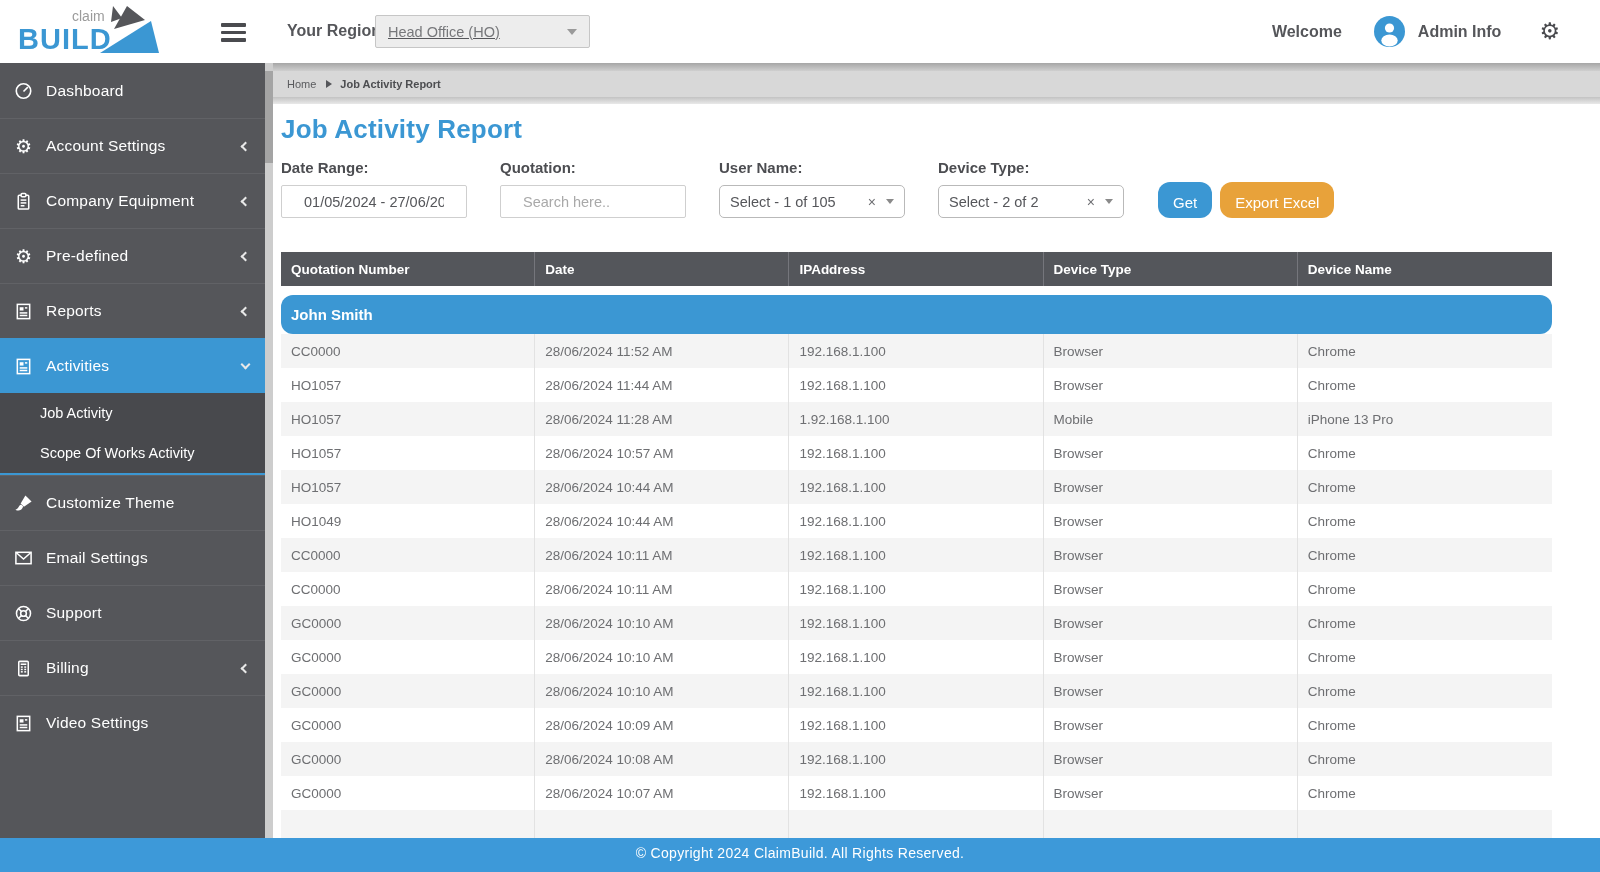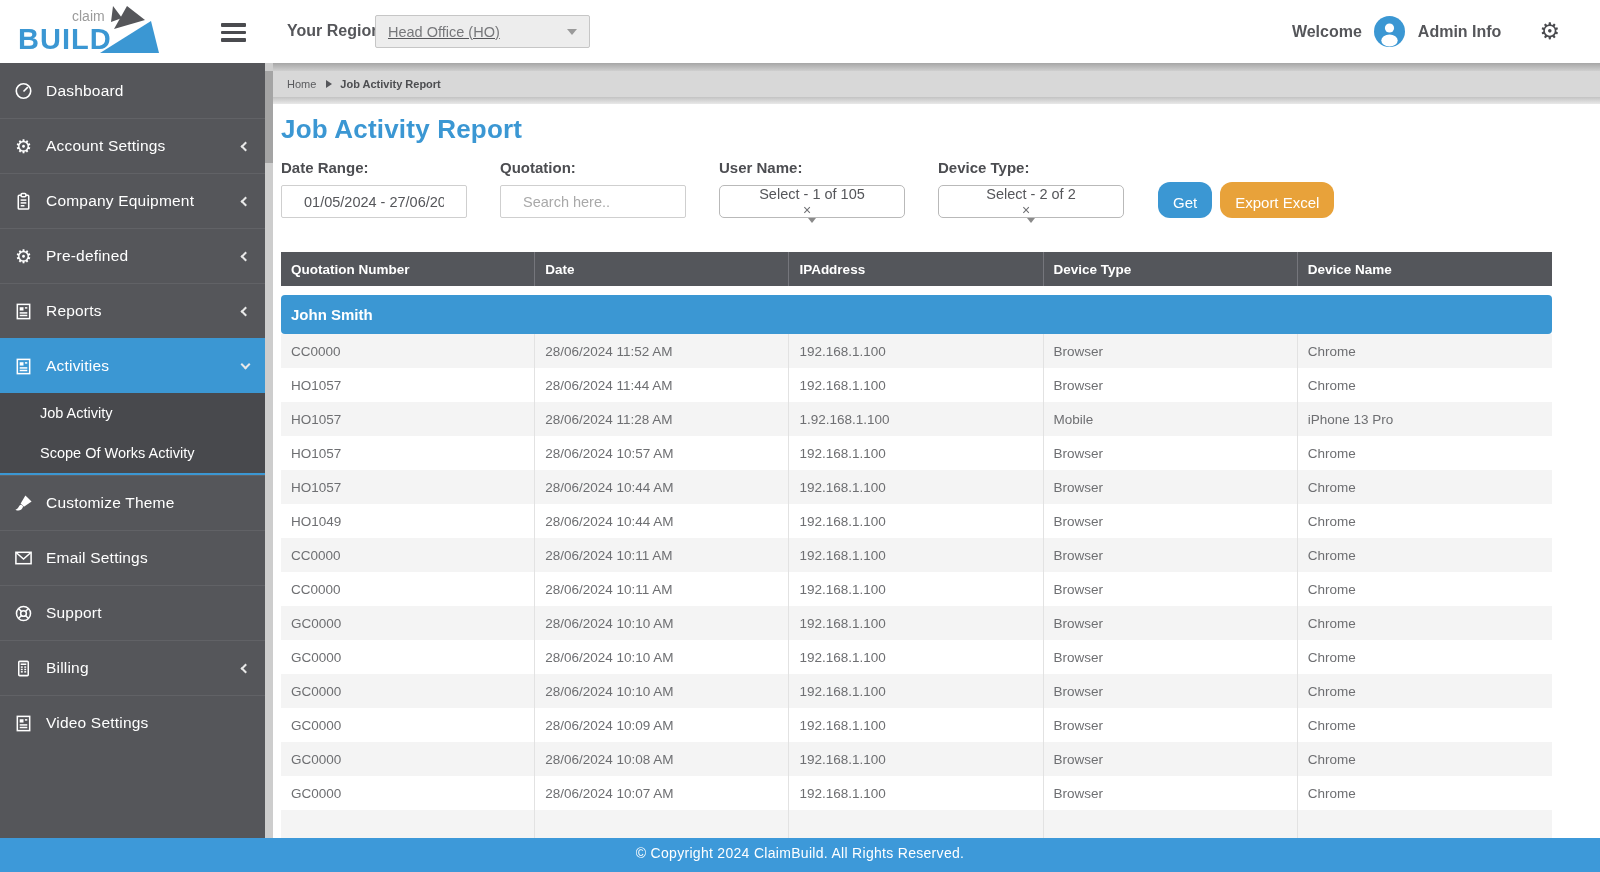--- a/index.html
+++ b/index.html
@@ -9,21 +9,21 @@
   
   .topbar { position:absolute; left:0; top:0; width:1600px; height:63px; background:#ffffff; z-index:5; }
   .logo { position:absolute; left:12px; top:5px; }
   .hamburger { position:absolute; left:221px; top:23px; width:25px; cursor:pointer; }
   .hamburger div { height:3.5px; background:#4a4b4f; border-radius:1px; margin-bottom:4px; }
   .region-label { position:absolute; left:287px; top:22px; font-size:16px; font-weight:700; color:#55565a; }
   .region-select { position:absolute; left:375px; top:15px; width:215px; height:33px; background:#ededed; border:1px solid #c6c6c6; border-radius:2px; display:flex; align-items:center; padding:0 12px; cursor:pointer;text-decoration:underline; }
   .region-select span { font-size:14.5px; color:#77787b; }
   .caret-down { position:absolute; right:12px; width:0; height:0; border-left:5px solid transparent; border-right:5px solid transparent; border-top:6px solid #9a9a9a; }
   .top-right { position:absolute; right:40px; top:0; height:63px; display:flex; align-items:center; }
-  .welcome { font-size:16px; font-weight:700; color:#55565a; margin-right:12px; }
+  .welcome { font-size:16px; font-weight:700; color:#55565a; margin-right:32px; }
   .avatar { width:31px; height:31px; border-radius:50%; background:#3b97d3; overflow:hidden; position:relative; margin-right:13px; cursor:pointer; }
   .admin-info { font-size:16px; font-weight:700; color:#55565a; margin-right:38px; cursor:pointer; }
   .gear-top { font-size:23px; color:#4a4b4f; cursor:pointer; line-height:1; }
 
   
   .sidebar { position:absolute; left:0; top:63px; width:265px; height:775px; background:#55565a; z-index:4; }
   .side-item { height:55px; display:flex; align-items:center; padding:0 16px 0 14px; color:#fff; cursor:pointer; border-top:1px solid #616266; }
   .side-item:first-child { border-top:none; }
   .side-item .lbl { font-size:15.5px; letter-spacing:.2px; margin-left:13px; flex:1; }
   .side-item.active { background:#3b97d3; border-top:1px solid #3b97d3; }
@@ -50,34 +50,34 @@
   .content { padding:10px 48px 0 8px; }
 
   .page-title { color:#3b97d3; font-size:26px; font-weight:700; letter-spacing:.2px; margin-bottom:14px; }
 
   
   .filters { display:flex; align-items:flex-end; }
   .fgroup { width:186px; margin-right:33px; }
   .fgroup label { display:block; font-size:15px; font-weight:700; color:#4c4d51; margin-bottom:9px; }
   .txt-input { width:186px; height:33px; border:1px solid #cfcfcf; border-radius:2px; font-size:14.5px; color:#55565a; padding:0 22px; font-family:"Liberation Sans", sans-serif; background:#fff; outline:none; }
   .txt-input::placeholder { color:#a9a9a9; }
-  .sel { width:186px; height:33px; border:1px solid #b9b9b9; border-radius:5px; display:flex; align-items:center; padding:0 10px; cursor:pointer; position:relative; background:#fff;flex-direction:column; }
+  .sel { width:186px; height:33px; border:1px solid #b9b9b9; border-radius:5px; display:flex; align-items:center; padding:0 10px; cursor:pointer; position:relative; background:#fff; }
   .sel .sel-text { font-size:14.5px; color:#55565a; flex:1; }
   .sel .clear-x { font-size:14px; color:#6d6e72; margin-right:10px; cursor:pointer; }
   .sel .sel-caret { width:0; height:0; border-left:4.5px solid transparent; border-right:4.5px solid transparent; border-top:5.5px solid #8a8a8a; cursor:pointer; }
   .btn { height:36px; border:none; border-radius:12px; color:#fff; font-size:15px; font-family:"Liberation Sans", sans-serif; cursor:pointer; padding:12px 15px; }
   .btn-get { background:#3b97d3; margin-left:34px; }
   .btn-export { background:#e8a23a; margin-left:8px; }
 
   
   .table { margin-top:34px; width:1271px; }
   .thead { display:flex; height:34px; background:#54565b; }
   .th { width:20%; display:flex; align-items:center; padding-left:10px; color:#fff; font-size:13.5px; font-weight:700; border-right:1px solid #75767c; }
   .th:last-child { border-right:none; }
-  .group-row { margin-top:9px; height:39px; background:#3b97d3; border-radius:4px; display:flex; align-items:center; padding-left:10px; color:#fff; font-size:15px; font-weight:700; }
+  .group-row { margin-top:9px; height:39px; background:#3b97d3; border-radius:12px; display:flex; align-items:center; padding-left:10px; color:#fff; font-size:15px; font-weight:700; }
   .trow { display:flex; height:34px; }
   .trow:nth-child(odd) { background:#f4f4f4; }
   .td { width:20%; display:flex; align-items:center; padding-left:10px; color:#6e6f72; font-size:13.5px; border-right:1px solid #e2e2e2; overflow:hidden; }
   .td:last-child { border-right:none; }
   .trow.partial { height:32px; overflow:hidden; }
   .trow.partial .td { align-items:flex-start; }
   .trow.partial .td span { display:block; margin-top:26px; }
 
   
   .footer { position:absolute; left:0; top:838px; width:1600px; height:34px; background:#3d99d9; z-index:6; display:flex; justify-content:center; }

